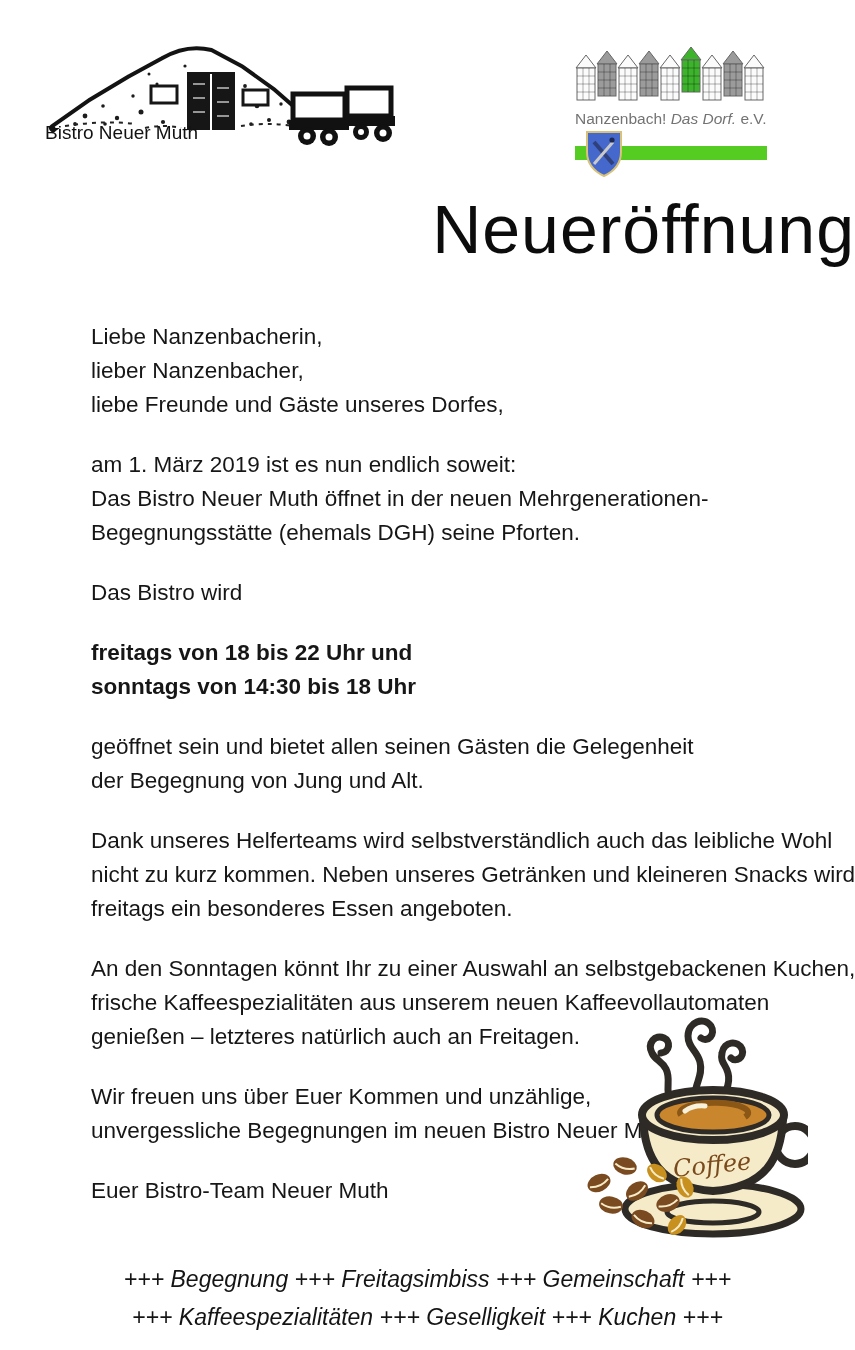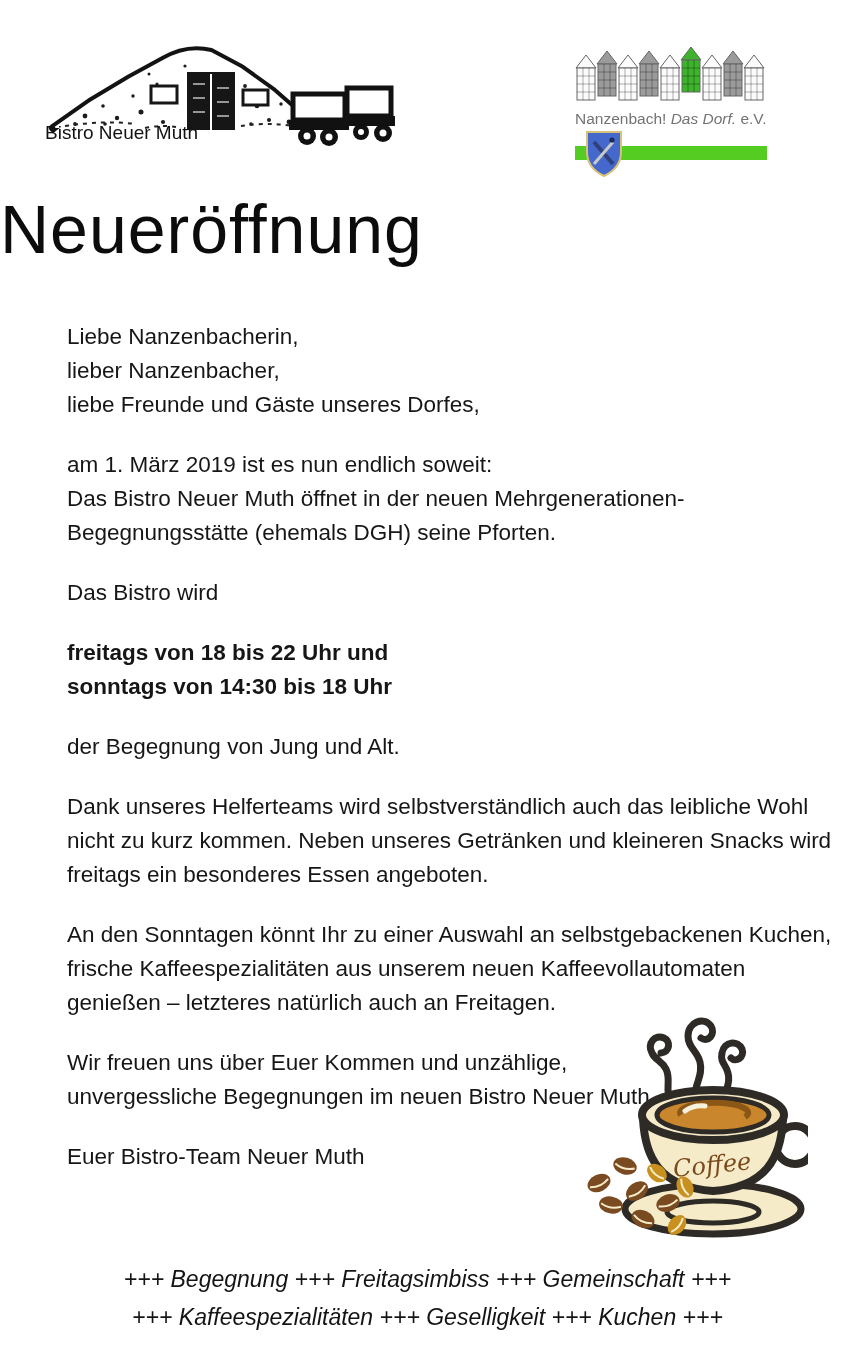--- a/index.html
+++ b/index.html
@@ -12,29 +12,29 @@
   .logo-left .logo-text { position:absolute; left:0px; top:86px; font-size:19px;
        color:#121212; letter-spacing:0px; white-space:nowrap; }
   .logo-right { position:absolute; left:575px; top:44px; width:192px; }
   .logo-right .dorf-line { margin-top:4px; font-size:15.5px; color:#737373; white-space:nowrap; }
   .logo-right .dorf-line .it { font-style:italic; }
   .greenbar-wrap { position:relative; margin-top:8px; height:34px; }
   .greenbar { position:absolute; left:0; top:10px; width:192px; height:14px; background:#55cc22; }
   .crest { position:absolute; left:10px; top:-6px; }
 
   
-  .title { position:absolute; left:0; top:190px; width:855px; text-align:left;
+  .title { position:absolute; left:0; top:190px; width:855px; text-align:right;
            font-size:68px; font-weight:400; color:#0c0c0c; letter-spacing:1px; }
 
   
   .body-text { position:absolute; left:67px; top:320px; width:760px;
                font-size:22.5px; line-height:34px; color:#161616; }
   .para { margin-bottom:26px; }
   .para.bold { font-weight:bold; }
-  .line { white-space:nowrap; }
+  .line { white-space:nowrap;margin-left:24px; }
 
   
   .footer { position:absolute; left:0; top:1260px; width:855px; text-align:center;
             font-style:italic; font-size:23px; line-height:38px; color:#141414; }
 
   
   .coffee-illustration { position:absolute; left:573px; top:1003px; }
   .sketch { display:block; }
   .house-white { color:#fbfbfb; }
   .house-gray  { color:#9b9b9b; }
@@ -163,20 +163,21 @@
     <div class="para">
       <div class="line">Das Bistro wird</div>
     </div>
 
     <div class="para bold">
       <div class="line">freitags von 18 bis 22 Uhr und</div>
       <div class="line">sonntags von 14:30 bis 18 Uhr</div>
     </div>
 
     <div class="para">
+      <div class="line">geöffnet sein und bietet allen seinen Gästen die Gelegenheit</div>
       <div class="line">der Begegnung von Jung und Alt.</div>
     </div>
 
     <div class="para">
       <div class="line">Dank unseres Helferteams wird selbstverständlich auch das leibliche Wohl</div>
       <div class="line">nicht zu kurz kommen. Neben unseres Getränken und kleineren Snacks wird</div>
       <div class="line">freitags ein besonderes Essen angeboten.</div>
     </div>
 
     <div class="para">

